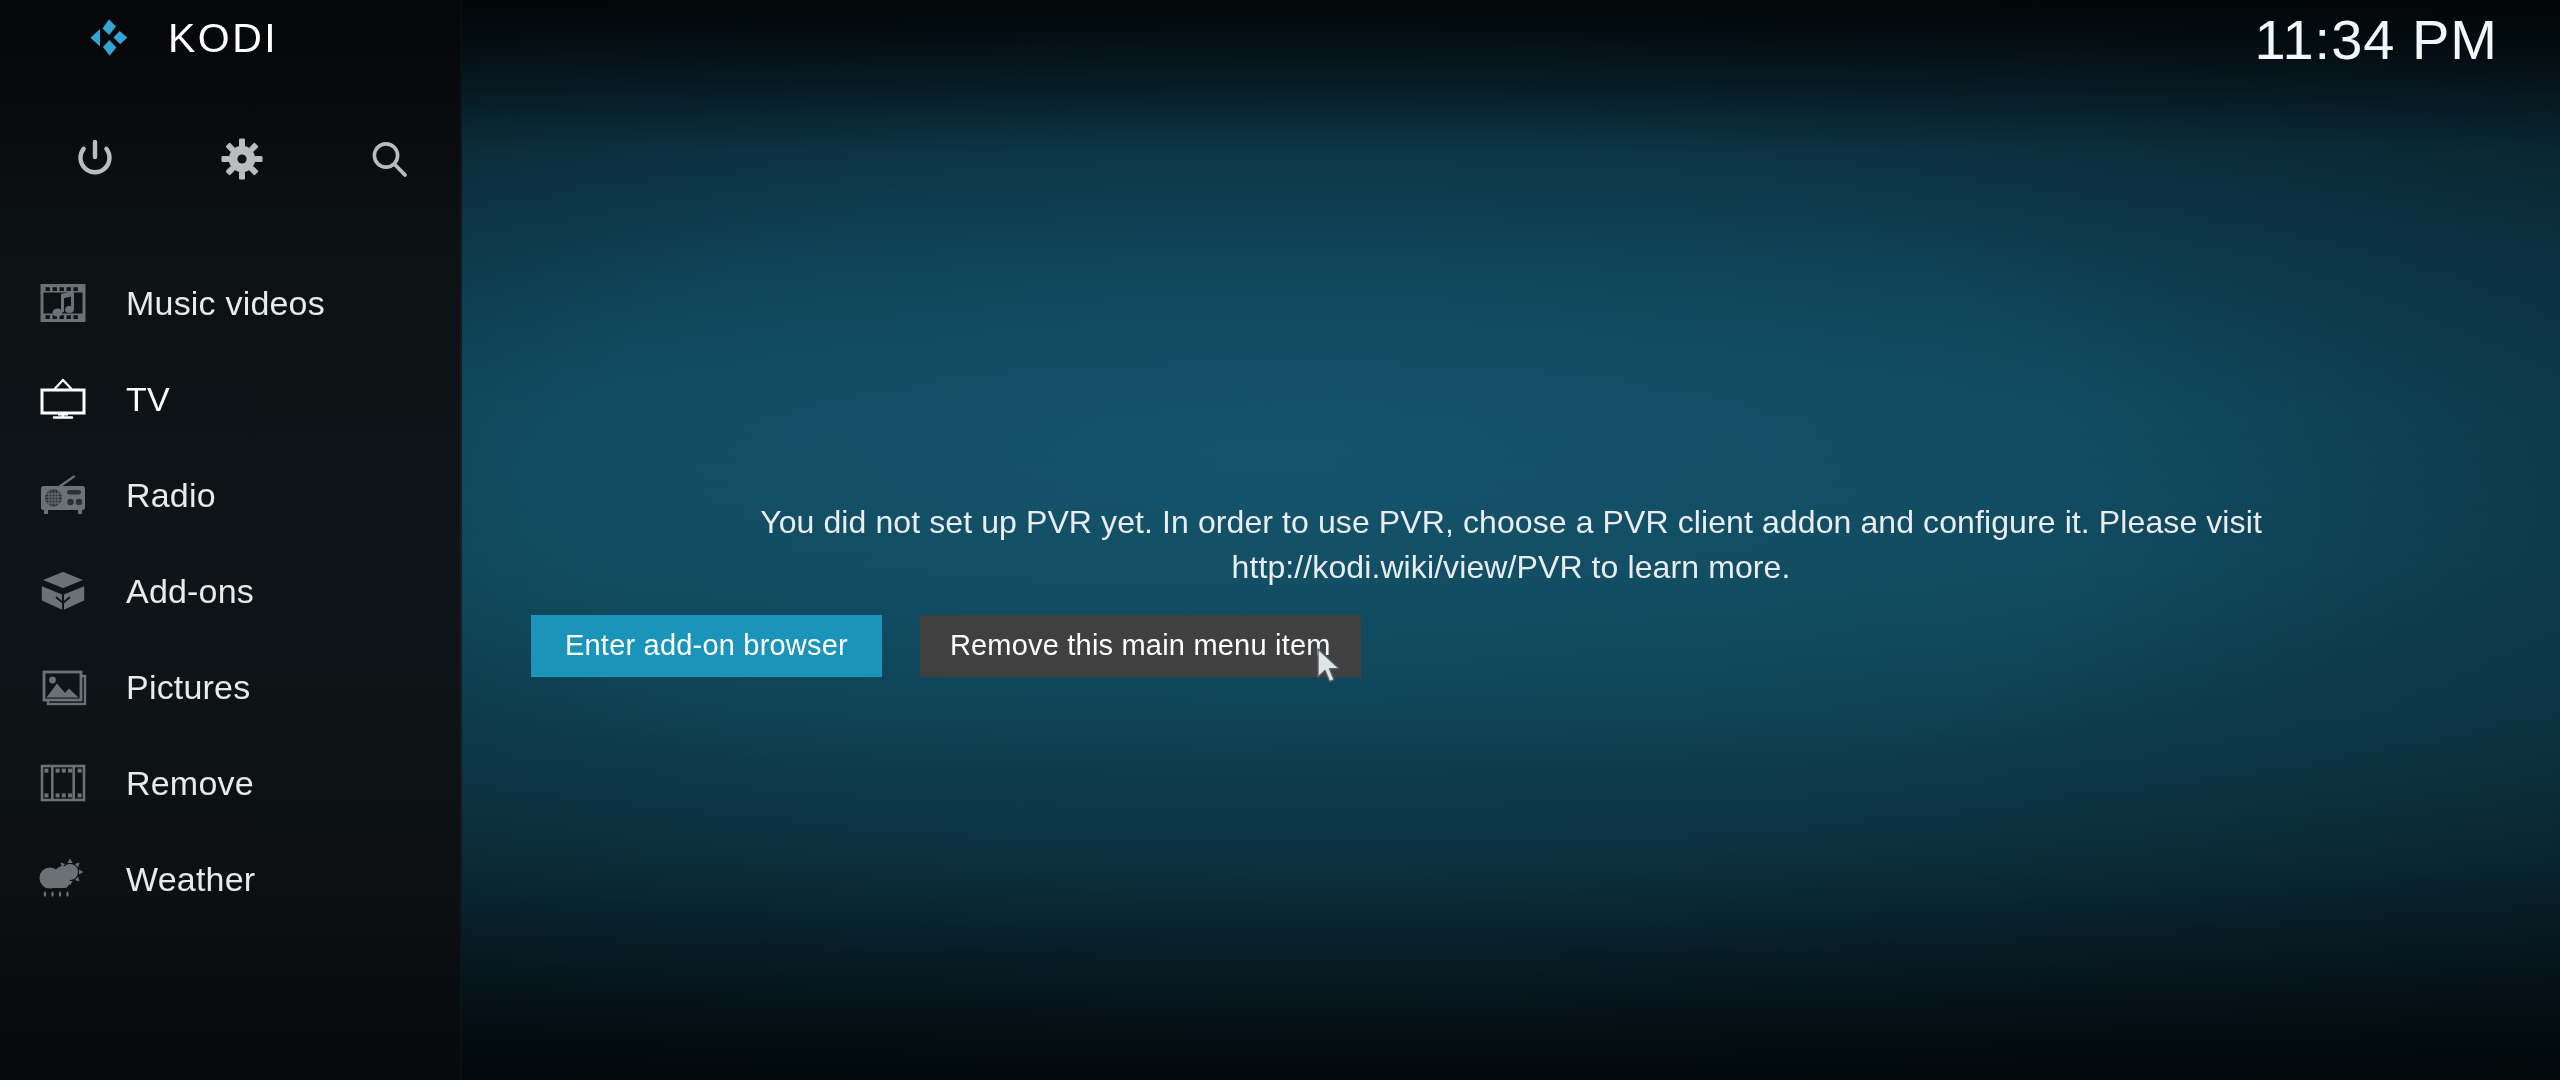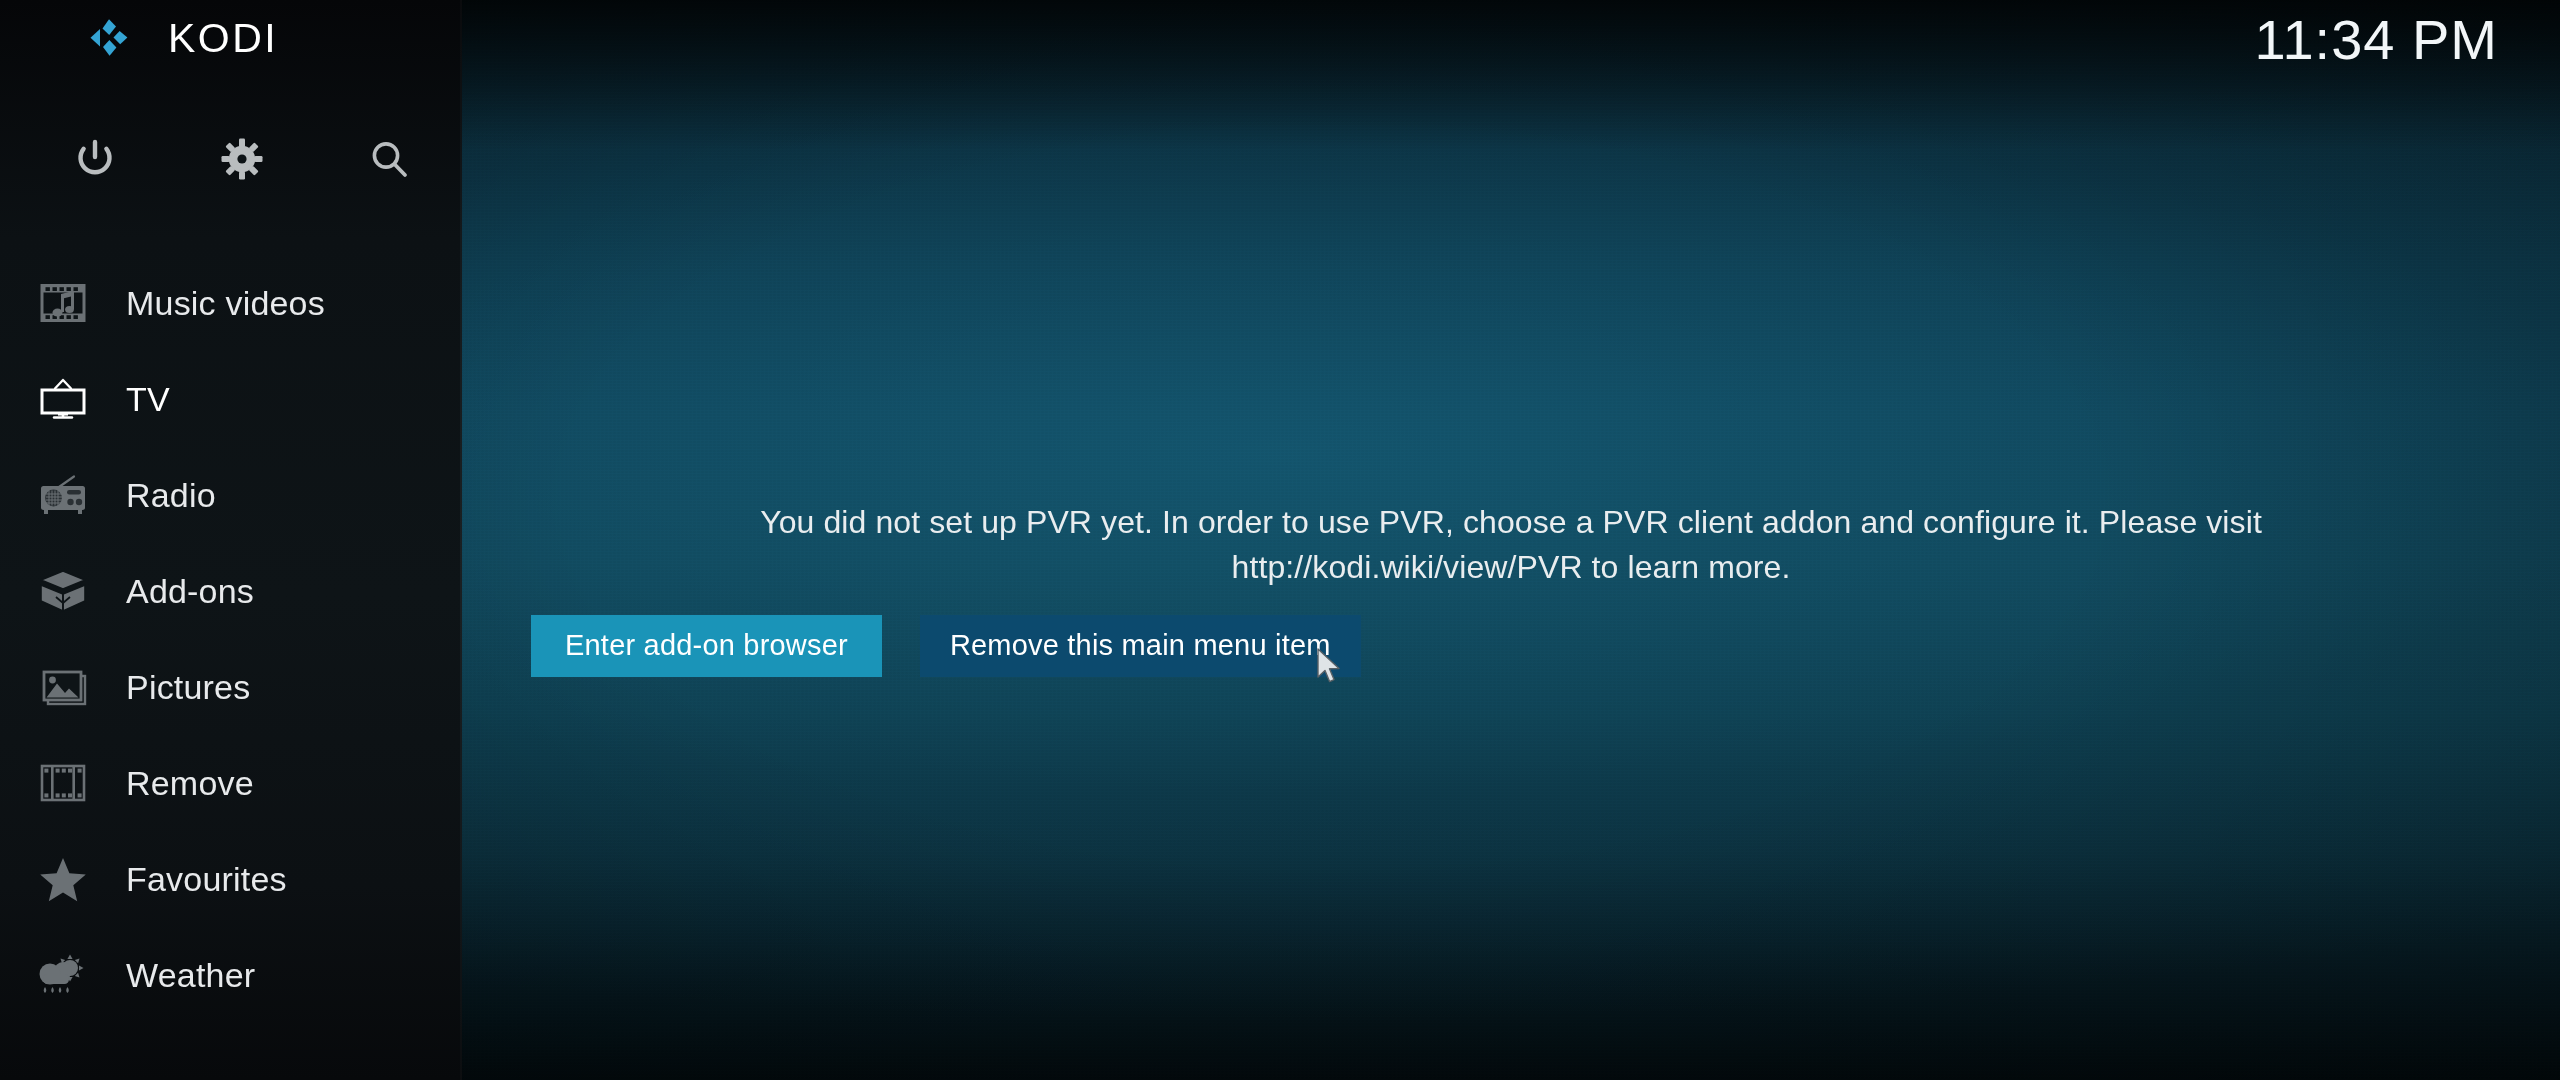--- a/index.html
+++ b/index.html
@@ -167,21 +167,21 @@
     cursor:pointer;
     white-space:nowrap;
     border:none;
     font-family:"Liberation Sans", sans-serif;
   }
   .btn-primary {
     background:#1a94b8;
     padding:0 34px;
   }
   .btn-secondary {
-    background:#0c4a6e;
+    background:#404040;
     padding:0 30px;
   }
 
   
   .cursor {
     position:absolute;
     left:1316px; top:648px;
     width:26px; height:38px;
     z-index:40;
     pointer-events:none;
@@ -356,28 +356,20 @@
               <rect x="16.6" y="31.4" width="4" height="4"></rect>
               <rect x="22.8" y="31.4" width="4" height="4"></rect>
               <rect x="29" y="31.4" width="4" height="4"></rect>
               <rect x="38.6" y="31.4" width="4" height="4"></rect>
             </g>
           </svg>
         </span>
         <span class="menu-label">Remove</span>
       </div>
 
-      <div class="menu-item">
-        <span class="menu-icon">
-          <svg width="50" height="46" viewBox="0 0 50 46">
-            <path d="M25 2 L31.4 17.2 L47.8 18.4 L35.3 29.2 L39.2 45.2 L25 36.4 L10.8 45.2 L14.7 29.2 L2.2 18.4 L18.6 17.2 Z" fill="#6b7175"></path>
-          </svg>
-        </span>
-        <span class="menu-label">Favourites</span>
-      </div>
 
       <div class="menu-item">
         <span class="menu-icon">
           <svg width="52" height="42" viewBox="0 0 52 42">
             <g fill="#6b7175">
               <circle cx="33" cy="14" r="8"></circle>
               <path d="M33 0.5 L35.6 5 L30.4 5 Z"></path>
               <path d="M33 27.5 L35.6 23 L30.4 23 Z"></path>
               <path d="M19.5 14 L24 11.4 L24 16.6 Z"></path>
               <path d="M46.5 14 L42 11.4 L42 16.6 Z"></path>

